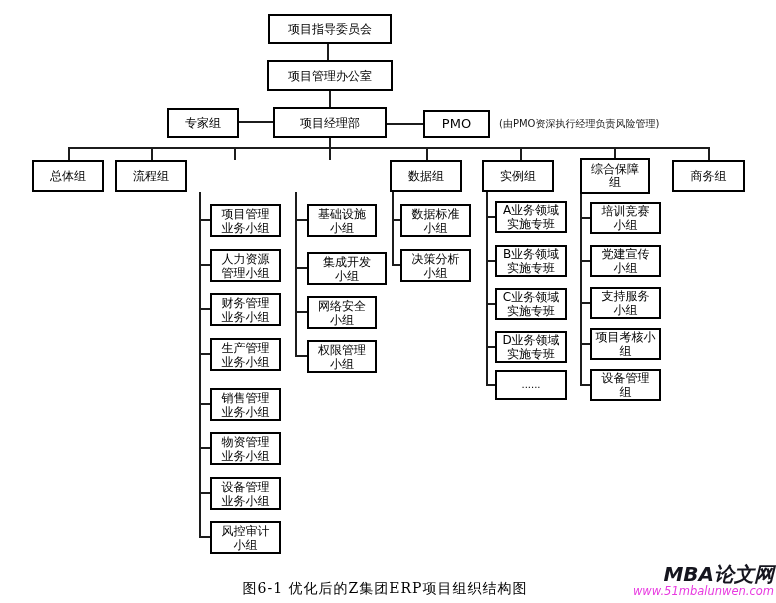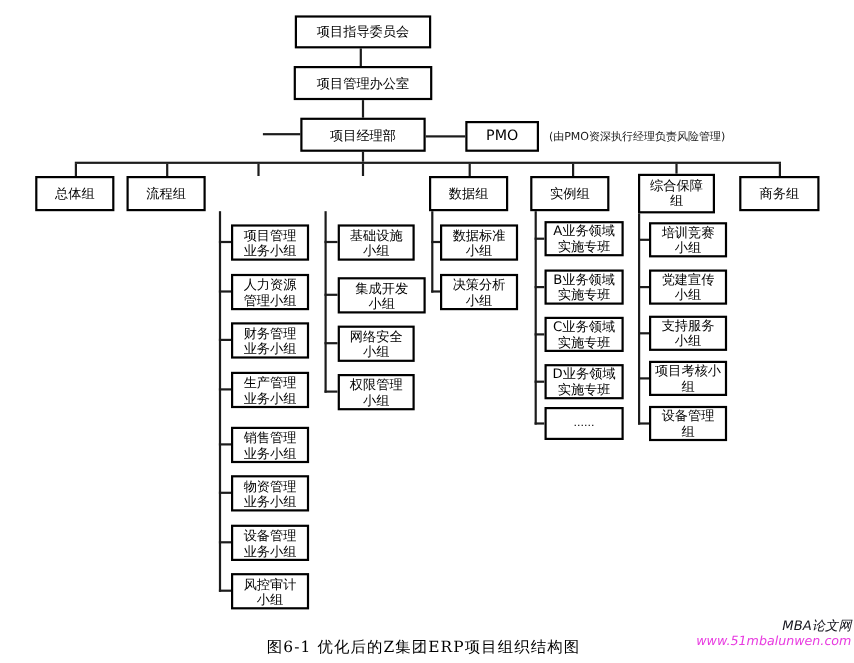--- a/index.html
+++ b/index.html
@@ -7,32 +7,33 @@
           font-family:"DejaVu Sans","Liberation Sans",sans-serif;}
   .b{position:absolute;box-sizing:border-box;border:2px solid #000;background:#fff;
      display:flex;align-items:center;justify-content:center;text-align:center;
      font-size:12px;line-height:14px;color:#000;white-space:pre-line;}
   .vl{position:absolute;width:2px;background:#1c1c1c;}
   .hl{position:absolute;height:2px;background:#1c1c1c;}
   .note{position:absolute;font-size:10px;color:#1a1a1a;white-space:nowrap;}
   #caption{position:absolute;left:0;top:580px;width:770px;text-align:center;color:#000;
            font-family:"DejaVu Serif","Liberation Serif",serif;font-size:14px;letter-spacing:1px;}
   #wm{position:absolute;right:2px;top:563px;text-align:right;line-height:1.1;}
-  #wm-name{font-style:italic;font-weight:normal;font-size:12px;color:#15151e;
+  #wm-name{font-style:italic;font-weight:bold;font-size:20px;color:#15151e;
            font-family:"DejaVu Sans","Liberation Sans",sans-serif;}
   #wm-url{font-style:italic;font-size:11.5px;font-family:"DejaVu Sans","Liberation Sans",sans-serif;}
   .support-g{line-height:13px;}
 </style>
 </head>
 <body>
 
 <div id="canvas">
 
   <div class="b" style="left:268px;top:14px;width:124px;height:30px">项目指导委员会</div>
   <div class="b" style="left:267px;top:60px;width:126px;height:31px">项目管理办公室</div>
+  <div class="b" style="left:167px;top:108px;width:72px;height:30px">专家组</div>
   <div class="b" style="left:273px;top:107px;width:114px;height:31px">项目经理部</div>
   <div class="b" style="left:423px;top:110px;width:67px;height:28px;font-size:13px">PMO</div>
   <div class="note" style="left:499px;top:117px">(由PMO资深执行经理负责风险管理)</div>
 
   <div class="vl" style="left:327px;top:44px;height:16px"></div>
   <div class="vl" style="left:329px;top:91px;height:16px"></div>
   <div class="hl" style="left:239px;top:121px;width:34px"></div>
   <div class="hl" style="left:387px;top:123px;width:36px"></div>
   <div class="vl" style="left:329px;top:138px;height:9px"></div>
 

